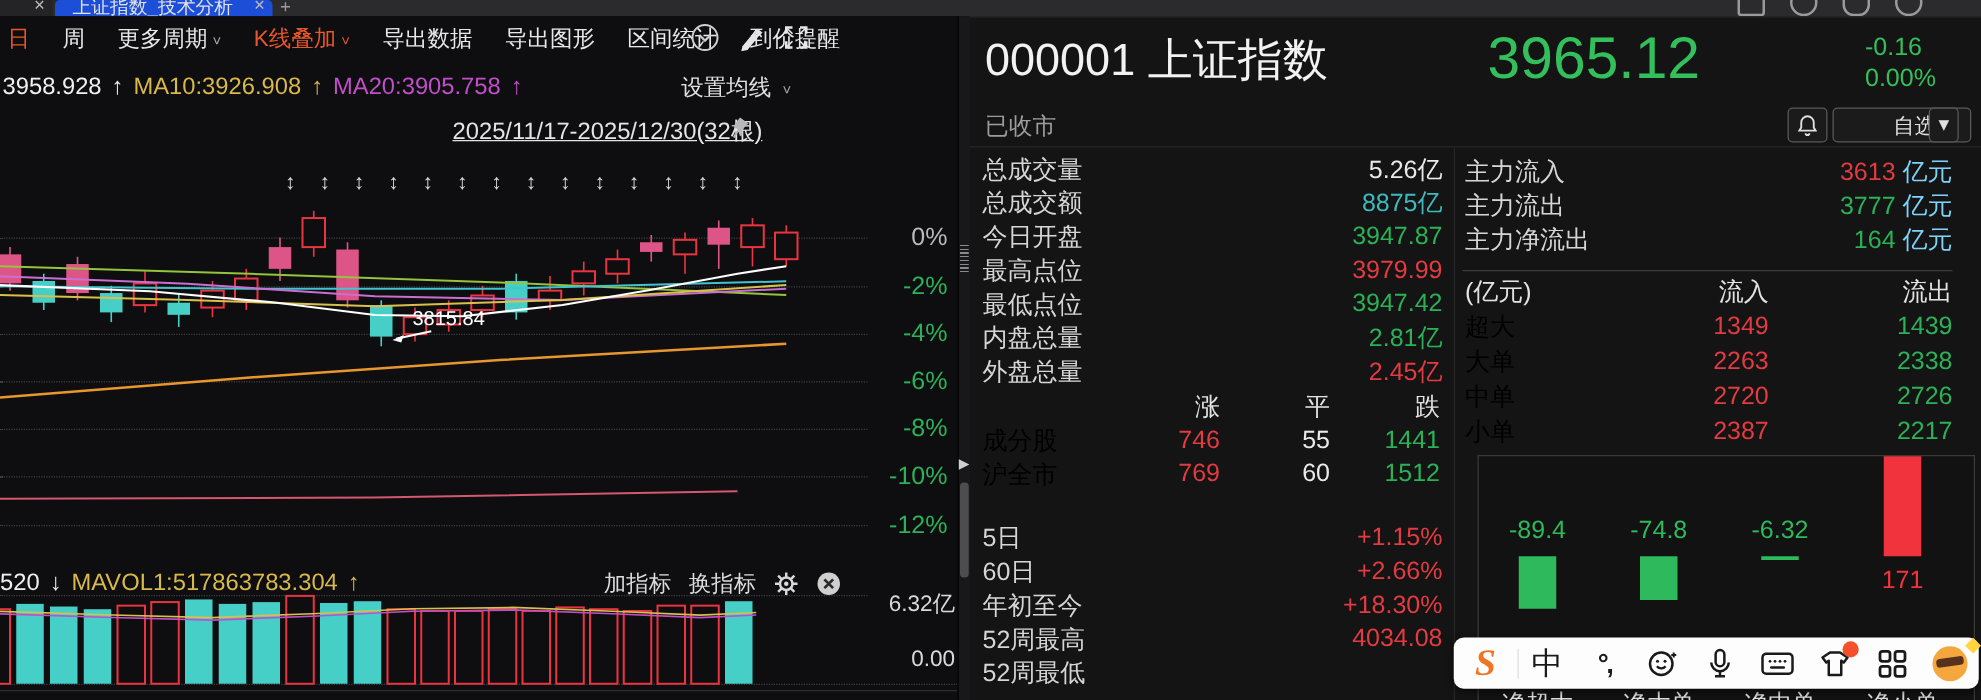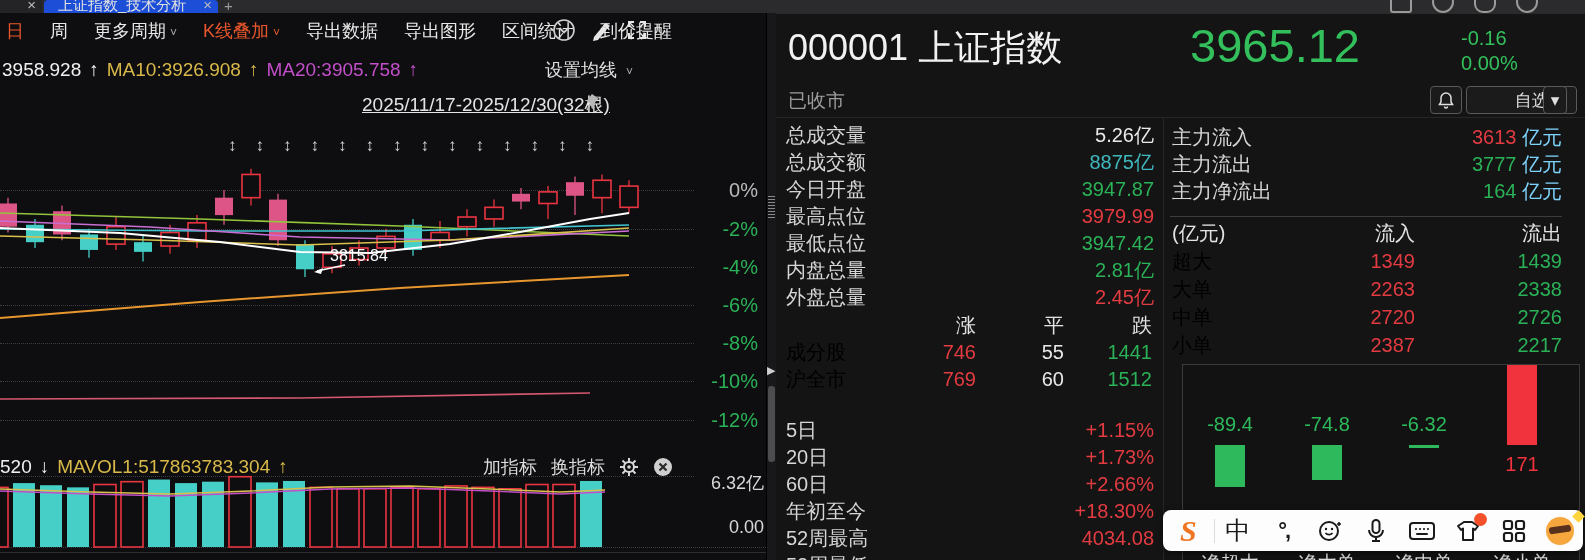--- a/index.html
+++ b/index.html
@@ -44,21 +44,21 @@
   
   #divider{left:766px;top:13px;width:10px;height:547px;background:#18181a;border-left:1px solid #000;border-right:1px solid #000;}
   #grip{left:768px;top:196px;width:7px;height:24px;background:
     repeating-linear-gradient(#8a8a8a 0 1px,transparent 1px 3px);}
   #scroll-arrow{left:767px;top:364px;color:#cfcfcf;font-size:11px;}
   #scroll-thumb{left:768px;top:386px;width:7px;height:76px;background:#4d4d4f;border-radius:3px;}
   
   #rightpanel{left:776px;top:13px;width:809px;height:547px;background:#141414;border-top:1px solid #2a2a2a;}
   #quote-name{left:788px;top:24px;color:#f2f2f2;font-size:36px;font-weight:500;white-space:nowrap;}
   #quote-price{left:1060px;top:18px;width:300px;text-align:right;color:#33c05c;font-size:47px;font-weight:500;}
-  #quote-chg{left:1461px;top:26px;color:#33c05c;font-size:20px;line-height:25px;}
+  #quote-chg{left:1492px;top:26px;color:#33c05c;font-size:20px;line-height:25px;}
   #quote-status{left:788px;top:88px;color:#9c9c9c;font-size:19px;}
   .hbtn{position:absolute;top:86px;height:26px;border:1px solid #5a5a5a;border-radius:4px;color:#e0e0e0;font-size:17px;display:flex;align-items:center;justify-content:center;background:#1b1b1b;}
   #hline{left:776px;top:117px;width:809px;border-top:1px solid #262626;height:0;}
   #vline-col{left:1163px;top:118px;width:0;height:442px;border-left:1px solid #262626;}
   
   .rowbox{position:absolute;display:flex;flex-direction:column;}
   .srow{height:27px;display:flex;justify-content:space-between;align-items:center;font-size:20px;}
   .srow .lbl{color:#d6d6d6;}
   .v-red{color:#e23b41;} .v-green{color:#2bb157;} .v-cyan{color:#3fb9be;} .v-white{color:#e9e9e9;}
   .unit{color:#7dd3fc;}
@@ -393,24 +393,20 @@
         <span class="c v-white">60</span>
         <span class="c v-green">1512</span>
       </div>
     </div>
   <div class="rowbox" id="periods-box" style="left:786px;top:417px;width:368px;">
       <div class="srow">
         <span class="lbl">5日</span>
         <span class="v-red">+1.15%</span>
       </div>
       <div class="srow">
-        <span class="lbl">20日</span>
-        <span class="v-red">+1.73%</span>
-      </div>
-      <div class="srow">
         <span class="lbl">60日</span>
         <span class="v-red">+2.66%</span>
       </div>
       <div class="srow">
         <span class="lbl">年初至今</span>
         <span class="v-red">+18.30%</span>
       </div>
       <div class="srow">
         <span class="lbl">52周最高</span>
         <span class="v-red">4034.08</span>

